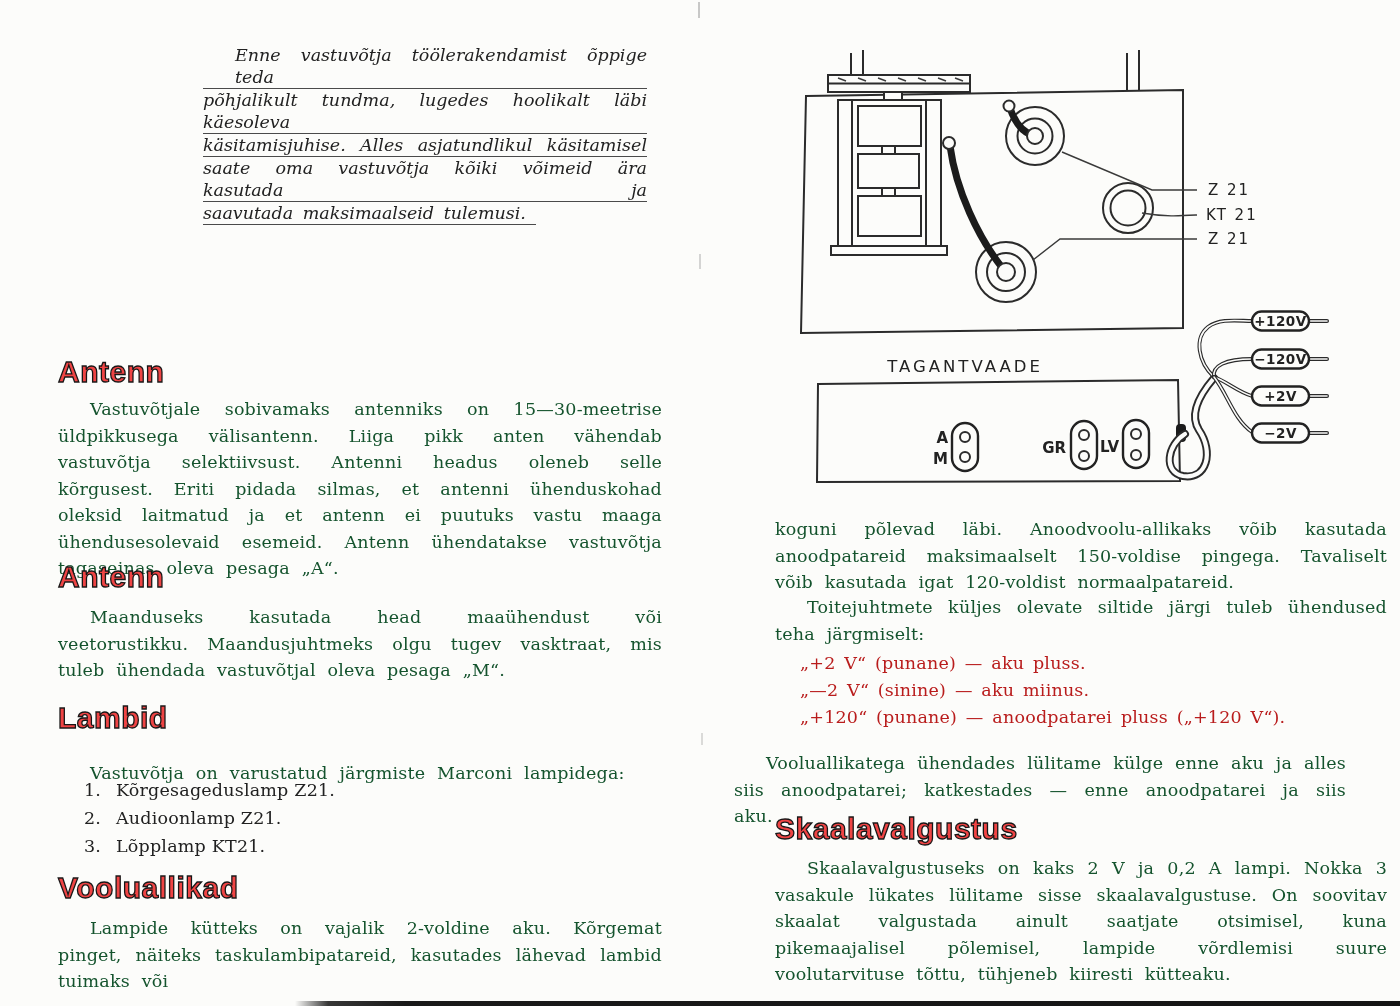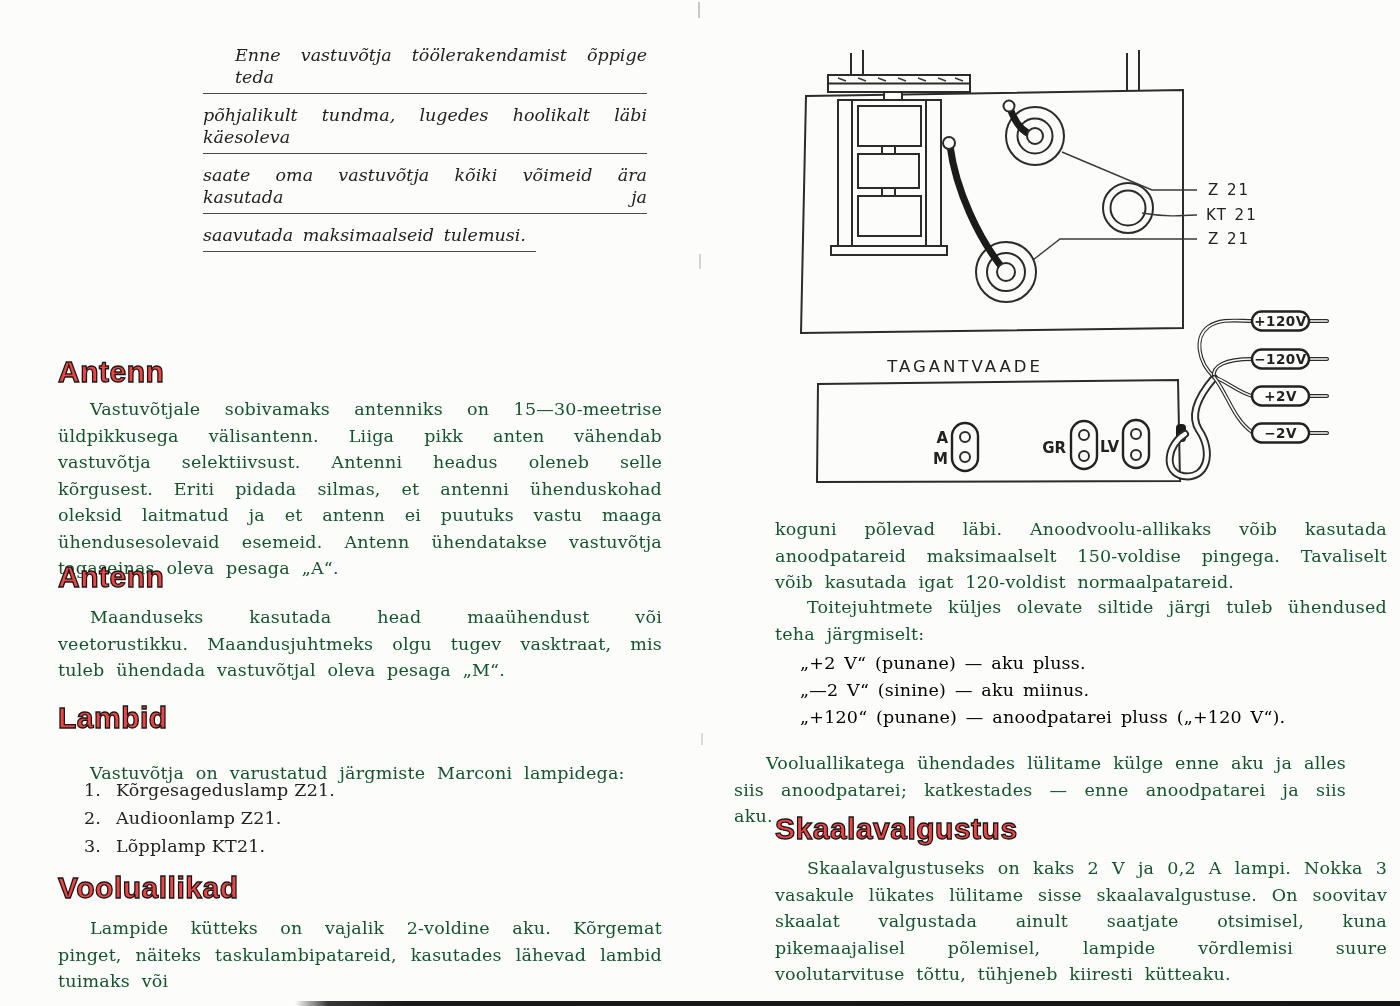--- a/index.html
+++ b/index.html
@@ -6,42 +6,42 @@
   body{
     width:1400px;height:1006px;position:relative;overflow:hidden;
     background:#fcfcfa;
     font-family:"DejaVu Serif", serif;
     color:#1f1f1f;
   }
   .abs{position:absolute;}
   
   #intro{left:203px;top:44px;width:444px;font-style:italic;font-size:17.5px;color:#222;}
   .intro-line{
-    display:block;line-height:22px;padding-bottom:5px;margin-bottom:10px;
+    display:block;line-height:22px;
     border-bottom:1.4px solid #4a4a4a;
     text-align:justify;text-align-last:justify;word-spacing:4px;
   }
   .intro-line.first{padding-left:32px;}
   .intro-line.last{display:inline-block;text-align:center;text-align-last:left;padding-right:10px;}
   
   .h1{
     font-family:"Liberation Sans", sans-serif;font-weight:bold;
     font-size:30px;line-height:32px;color:#ef4444;letter-spacing:.5px;
     -webkit-text-stroke:1.3px #161616;
   }
   
   .para{
     font-size:17.5px;line-height:26.5px;text-align:justify;word-spacing:6px;
     letter-spacing:.2px;color:#14532d;
   }
   .indent{text-indent:32px;}
   .list{font-size:17.5px;line-height:28px;letter-spacing:.2px;color:#212121;}
   .list-row{display:flex;}
   .list-num{width:32px;flex:none;}
-  .vlist{font-size:17.5px;line-height:27px;letter-spacing:.2px;word-spacing:3px;color:#000000;}
+  .vlist{font-size:17.5px;line-height:27px;letter-spacing:.2px;word-spacing:3px;color:#b91c1c;}
   
   svg text{font-family:"DejaVu Sans", sans-serif;fill:#222;}
   .dln{fill:none;stroke:#2b2b2b;stroke-width:2;}
   .dthin{fill:none;stroke:#3a3a3a;stroke-width:1.4;}
   .dwhite{fill:#fcfcfa;stroke:#2b2b2b;stroke-width:2;}
   .thickwire{fill:none;stroke:#1b1b1b;stroke-width:7;stroke-linecap:round;}
   .cable-outer{fill:none;stroke:#2b2b2b;stroke-width:8;stroke-linecap:round;}
   .cable-inner{fill:none;stroke:#fcfcfa;stroke-width:4.2;stroke-linecap:round;}
   .wire-outer{fill:none;stroke:#2b2b2b;stroke-width:3.8;stroke-linecap:round;}
   .wire-inner{fill:none;stroke:#fcfcfa;stroke-width:1.6;stroke-linecap:round;}
@@ -58,20 +58,21 @@
     left:295px;top:1001px;width:1105px;height:5px;
     background:linear-gradient(90deg, rgba(20,20,20,0), rgba(20,20,20,.85) 3%, #191919 10%, #141414);
   }
 </style>
 </head>
 <body>
 
 <div class="abs" id="intro">
   <span class="intro-line first">Enne vastuvõtja töölerakendamist õppige teda</span>
   <span class="intro-line">põhjalikult tundma, lugedes hoolikalt läbi käesoleva</span>
+  <span class="intro-line">käsitamisjuhise. Alles asjatundlikul käsitamisel</span>
   <span class="intro-line">saate oma vastuvõtja kõiki võimeid ära kasutada ja</span>
   <span class="intro-line last">saavutada maksimaalseid tulemusi.</span>
 </div>
 
 <div class="abs h1" style="left:58px;top:356px;">Antenn</div>
 <div class="abs para indent" style="left:58px;top:396px;width:604px;">Vastuvõtjale sobivamaks antenniks on 15—30-meetrise üldpikkusega välisantenn. Liiga pikk anten vähendab vastuvõtja selektiivsust. Antenni headus oleneb selle kõrgusest. Eriti pidada silmas, et antenni ühenduskohad oleksid laitmatud ja et antenn ei puutuks vastu maaga ühendusesolevaid esemeid. Antenn ühendatakse vastuvõtja tagaseinas oleva pesaga „A“.</div>
 
 <div class="abs h1" style="left:58px;top:561px;">Antenn</div>
 <div class="abs para indent" style="left:58px;top:604px;width:604px;">Maanduseks kasutada head maaühendust või veetorustikku. Maandusjuhtmeks olgu tugev vasktraat, mis tuleb ühendada vastuvõtjal oleva pesaga „M“.</div>
 

